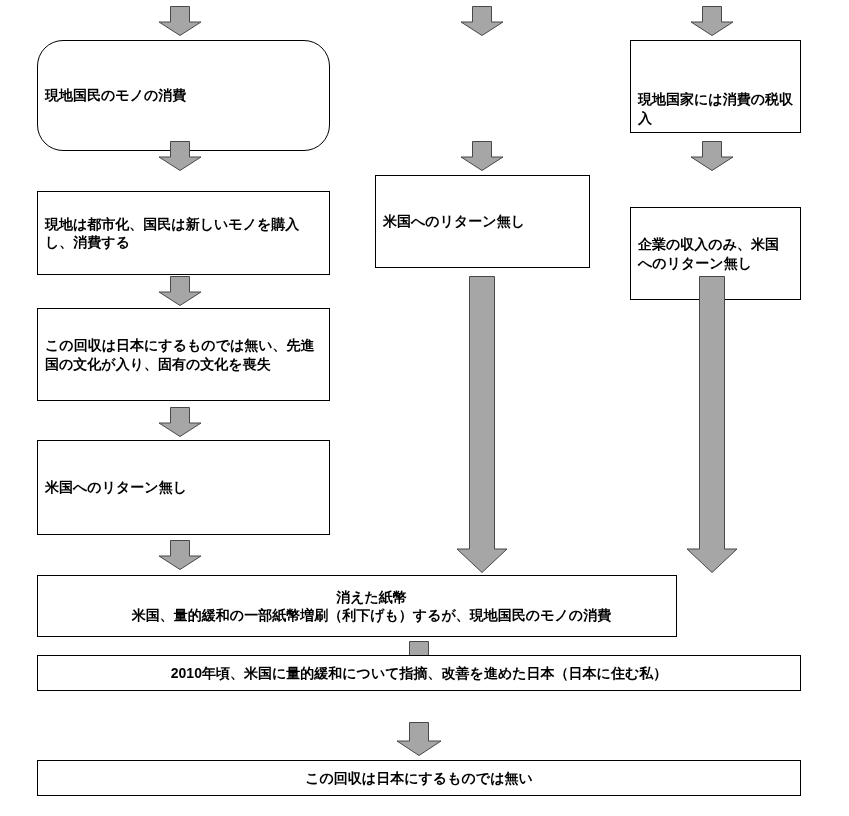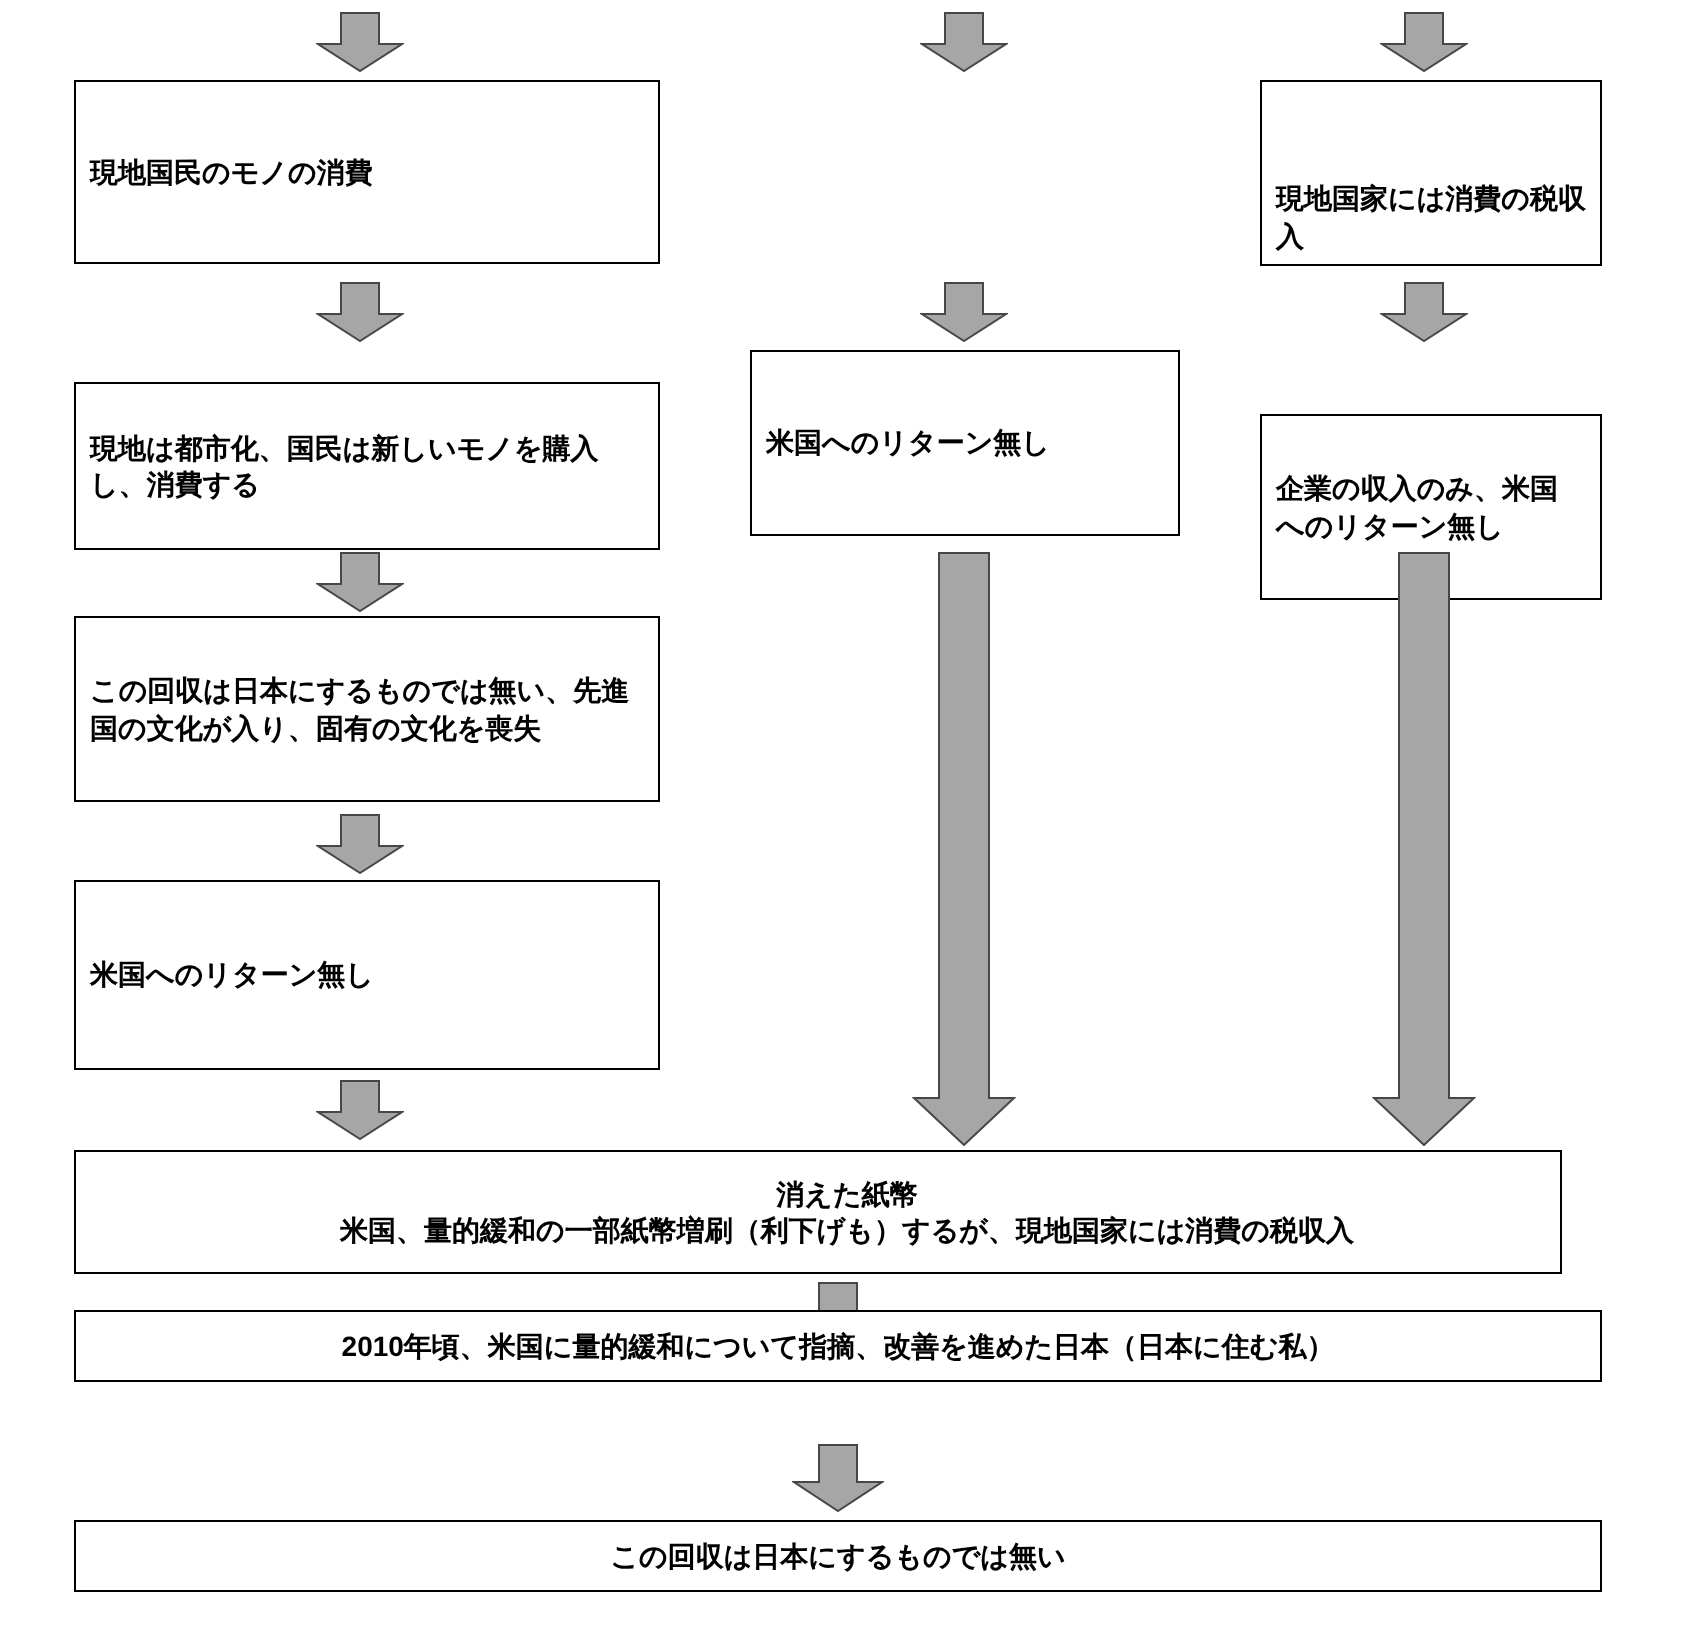--- a/index.html
+++ b/index.html
@@ -46,21 +46,21 @@
     <svg width="44" height="30" viewBox="0 0 44 30">
         <polygon points="12.5,0.5 31.5,0.5 31.5,16 43,16 22,29.5 1,16 12.5,16" fill="#a6a6a6" stroke="#474747" stroke-width="1"></polygon>
       </svg>
   </div>
   <div class="arrow" style="left:690px; top:6px;">
     <svg width="44" height="30" viewBox="0 0 44 30">
         <polygon points="12.5,0.5 31.5,0.5 31.5,16 43,16 22,29.5 1,16 12.5,16" fill="#a6a6a6" stroke="#474747" stroke-width="1"></polygon>
       </svg>
   </div>
 
-  <div class="box left-text" style="left:37px; top:40px; width:293px; height:92px;">
+  <div class="box left-text" style="left:37px; top:40px; width:293px; height:111px;border-radius:26px;">
     <span>現地国民のモノの消費</span>
   </div>
   <div class="box left-text" style="left:37px; top:191px; width:293px; height:84px;">
     <span>現地は都市化、国民は新しいモノを購入し、消費する</span>
   </div>
   <div class="box left-text" style="left:37px; top:308px; width:293px; height:93px;">
     <span>この回収は日本にするものでは無い、先進国の文化が入り、固有の文化を喪失</span>
   </div>
   <div class="box left-text" style="left:37px; top:440px; width:293px; height:95px;">
     <span>米国へのリターン無し</span>
@@ -113,23 +113,23 @@
     <svg width="52" height="297" viewBox="0 0 52 297">
         <polygon points="13.5,0.5 38.5,0.5 38.5,273 51,273 26,296.5 1,273 13.5,273" fill="#a6a6a6" stroke="#474747" stroke-width="1"></polygon>
       </svg>
   </div>
   <div class="arrow" style="left:686px; top:276px;">
     <svg width="52" height="297" viewBox="0 0 52 297">
         <polygon points="13.5,0.5 38.5,0.5 38.5,273 51,273 26,296.5 1,273 13.5,273" fill="#a6a6a6" stroke="#474747" stroke-width="1"></polygon>
       </svg>
   </div>
 
-  <div class="box center-text" style="left:37px; top:575px; width:744px; height:62px;padding-left:36px;">
+  <div class="box center-text" style="left:37px; top:575px; width:640px; height:62px;padding-left:36px;">
     <div>消えた紙幣</div>
-    <div>米国、量的緩和の一部紙幣増刷（利下げも）するが、現地国家には消費の税収入</div>
+    <div>米国、量的緩和の一部紙幣増刷（利下げも）するが、現地国民のモノの消費</div>
   </div>
 
   <div class="arrow" style="left:396px; top:641px;">
     <svg width="46" height="34" viewBox="0 0 46 34">
         <polygon points="13.5,0.5 32.5,0.5 32.5,19 45,19 23,33.5 1,19 13.5,19" fill="#a6a6a6" stroke="#474747" stroke-width="1"></polygon>
       </svg>
   </div>
 
   <div class="box center-text" style="left:37px; top:655px; width:764px; height:36px;">
     <div>2010年頃、米国に量的緩和について指摘、改善を進めた日本（日本に住む私）</div>

